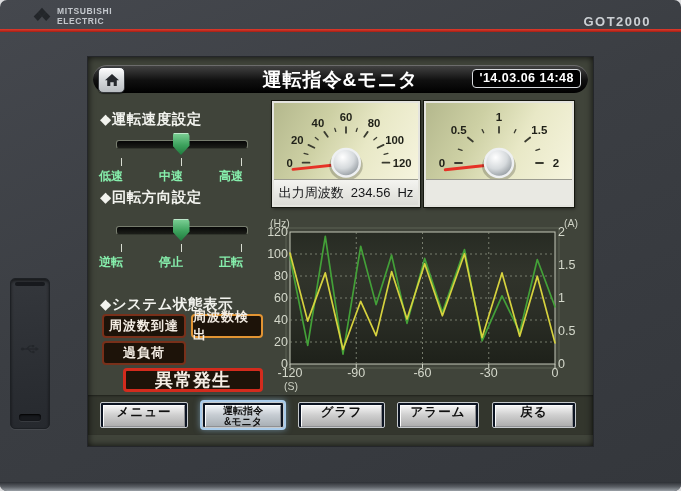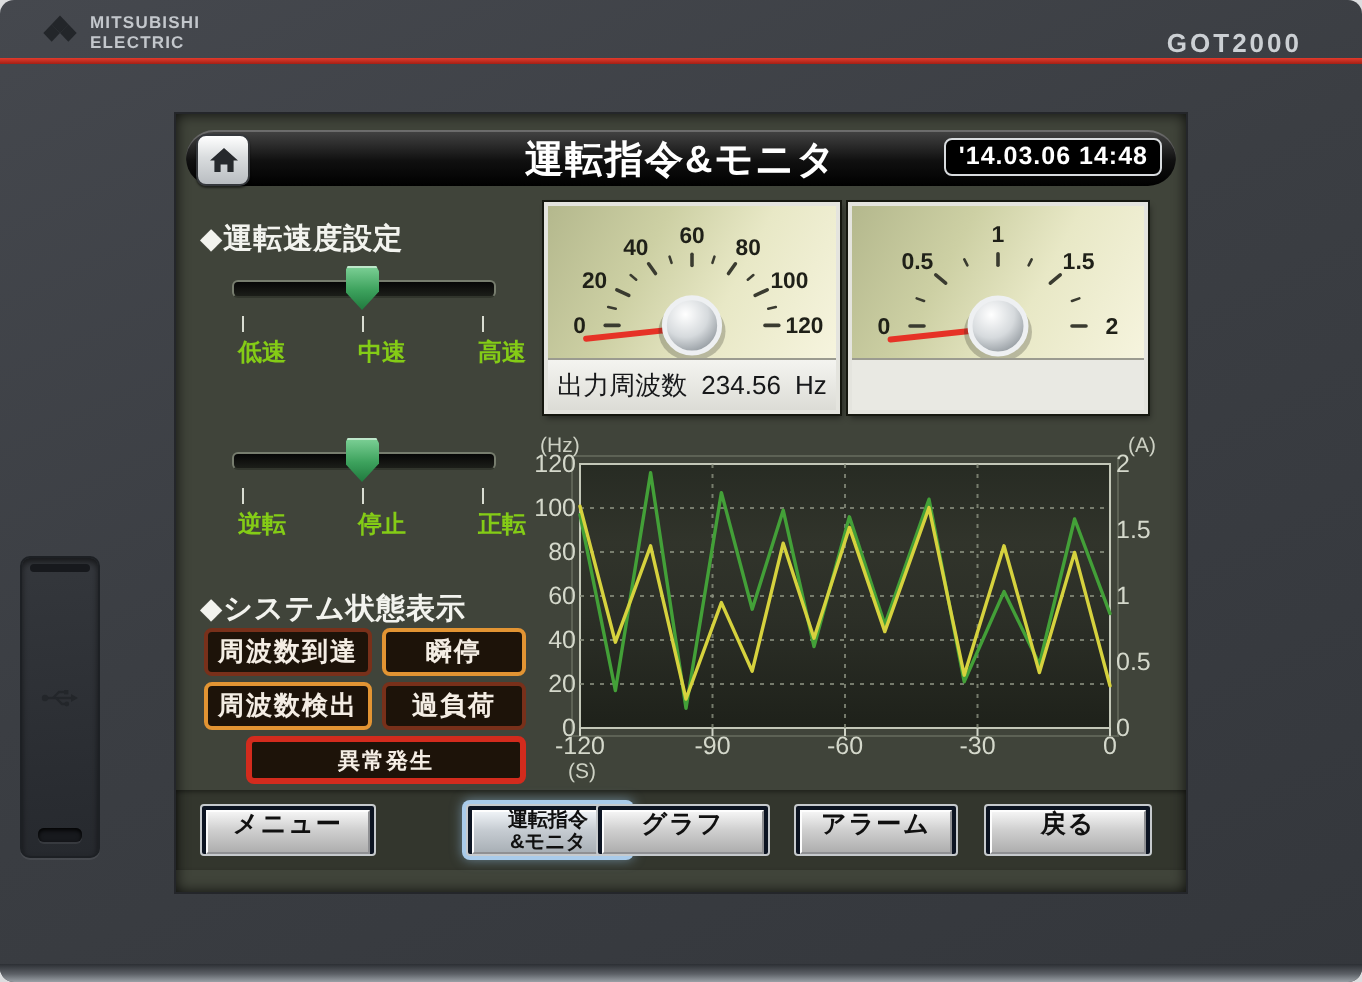--- a/index.html
+++ b/index.html
@@ -1,20 +1,20 @@
 <!DOCTYPE html>
 <html><head>
 <meta charset="utf-8">
 <style>
   html,body{margin:0;padding:0;background:#dcdddf;}
   #device{position:relative;width:681px;height:491px;margin:0 auto;overflow:hidden;
     border-radius:7px;background:linear-gradient(155deg,#45484e 0%,#3b3e43 45%,#34373c 100%);
     font-family:"Liberation Sans","DejaVu Sans",sans-serif;}
   
-  #brand{position:absolute;left:20px;top:7px;display:flex;align-items:center;gap:5px;justify-content:center;}
+  #brand{position:absolute;left:32px;top:7px;display:flex;align-items:center;gap:5px;justify-content:center;}
   #brand .diamonds{width:20px;height:19px;}
   #brand .btxt{color:#c3c7cc;font-weight:bold;font-size:8.5px;line-height:1.1;letter-spacing:.6px;}
   #model{position:absolute;right:30px;top:14px;color:#ccd0d4;font-weight:bold;font-size:13px;
     letter-spacing:1.5px;font-family:"Liberation Sans",sans-serif;}
   #stripe{position:absolute;left:0;right:0;top:29px;height:3px;
     background:linear-gradient(#e23a2c,#a42015);}
   #bottom-edge{position:absolute;left:0;right:0;bottom:0;height:9px;
     background:linear-gradient(#2c2f34 0%,#5c6066 55%,#9aa0a6 100%);}
   
   #usb-door{position:absolute;left:10px;top:278px;width:38px;height:149px;border-radius:5px;
@@ -46,27 +46,27 @@
   
   .slider{position:absolute;width:130px;height:48px;}
   #slider-speed{left:28px;top:76px;}
   #slider-dir{left:28px;top:162px;}
   .strack{position:absolute;left:0;top:7px;width:130px;height:7px;border-radius:3px;
     background:linear-gradient(#060606,#1c1e19);border:1px solid #777d6e;border-bottom-color:#31352c;cursor:pointer;}
   .shandle{position:absolute;top:0;width:17px;height:22px;cursor:grab;
     clip-path:polygon(8% 0,92% 0,100% 12%,100% 58%,50% 100%,0 58%,0 12%);
     background:linear-gradient(#7ed197,#3da25d 55%,#207a3e);box-shadow:inset 0 1px 0 rgba(255,255,255,.5);}
   .stick{position:absolute;top:25px;width:1px;height:8px;background:#d9ddd2;}
-  .stlabel{position:absolute;top:35px;width:44px;text-align:right;color:#84cc16;font-size:12px;font-weight:bold;}
+  .stlabel{position:absolute;top:35px;width:44px;text-align:left;color:#86efac;font-size:12px;font-weight:bold;}
   
   #lamp-grid{position:absolute;left:14px;top:257px;width:165px;display:grid;
     grid-template-columns:84px 72px;grid-auto-rows:24px;gap:3px 5px;}
   .lamp{background:#1d1309;border:2px solid;border-radius:4px;color:#f4ede4;
     display:flex;align-items:center;justify-content:center;font-size:13px;font-weight:bold;letter-spacing:1px;}
-  .lamp.wide{grid-column:1/3;margin-left:21px;border-width:3px;font-size:11px;}
+  .lamp.wide{grid-column:1/3;margin-left:21px;border-width:3px;font-size:18px;}
   
   .gauge-panel{position:absolute;top:44px;height:102px;background:#e9e9e3;border:2px solid #e4e4de;
     box-shadow:0 0 0 1px #15170f,1px 2px 3px rgba(0,0,0,.45);}
   #gauge-0{left:184px;width:144px;}
   #gauge-1{left:336px;width:146px;}
   .gface{position:relative;width:100%;height:76px;overflow:hidden;
     background:linear-gradient(118deg,#b4b88d 0%,#cdd0a4 34%,#e8e8c6 62%,#f6f4de 100%);
     border-bottom:1px solid #9b9b90;}
   .gcap{height:25px;display:flex;align-items:center;justify-content:center;gap:7px;
     background:linear-gradient(#f4f4f0,#dcdcd6);color:#17181a;font-size:13px;font-weight:normal;}
@@ -78,21 +78,21 @@
   #graph .xtick{position:absolute;width:40px;top:159px;text-align:center;font-size:12.5px;}
   
   #bottom-bar{position:absolute;left:0;right:0;top:338px;height:40px;background:rgba(10,12,8,.25);
     box-shadow:inset 0 1px 2px rgba(0,0,0,.4);}
   .fbtn{position:absolute;top:7px;height:26px;border:1px solid #c6cacd;border-radius:2px;
     background:#0c1422;padding:2px;box-sizing:border-box;cursor:pointer;}
   .fbtn .inn{height:100%;border:1px solid #fdfdfd;border-right-color:#8f9093;border-bottom-color:#8f9093;
     background:linear-gradient(#f4f4f4,#cfcfcf 45%,#aeaeae);
     display:flex;flex-direction:column;align-items:center;justify-content:flex-start;
     color:#101010;font-weight:bold;font-size:12.5px;line-height:1.05;letter-spacing:1px;}
-  .fbtn.active{box-shadow:0 0 0 2px #a9cbea,0 0 6px 2px rgba(150,195,235,.55);margin-left:31px;}
+  .fbtn.active{box-shadow:0 0 0 2px #a9cbea,0 0 6px 2px rgba(150,195,235,.55);}
   .fbtn.active .inn{font-size:10px;letter-spacing:0;background:linear-gradient(#eef2f6,#c6ccd2 45%,#a9b0b6);}
 </style>
 </head>
 <body>
 
 <div id="device">
   <div id="brand">
     <svg class="diamonds" viewBox="0 0 24 21">
       <polygon points="12,0 17,5.25 12,10.5 7,5.25" fill="#23262a"></polygon>
       <polygon points="7,5.25 12,10.5 7,15.75 2,10.5" fill="#23262a"></polygon>
@@ -138,35 +138,35 @@
         <div class="strack"></div>
         <div class="shandle" style="left: 56.5px; background: linear-gradient(rgb(126, 209, 151), rgb(61, 162, 93) 55%, rgb(32, 122, 62));"></div>
         <div class="stick" style="left: 4.5px;"></div>
         <div class="stlabel" style="left: -17px;">低速</div>
         <div class="stick" style="left: 64.5px;"></div>
         <div class="stlabel" style="left: 43px;">中速</div>
         <div class="stick" style="left: 124.5px;"></div>
         <div class="stlabel" style="left: 103px;">高速</div>
       </div>
 
+    <div class="sec-label" id="lbl-dir">◆回転方向設定</div>
     <div class="slider" id="slider-dir">
         <div class="strack"></div>
         <div class="shandle" style="left: 56.5px; background: linear-gradient(rgb(126, 209, 151), rgb(61, 162, 93) 55%, rgb(32, 122, 62));"></div>
         <div class="stick" style="left: 4.5px;"></div>
         <div class="stlabel" style="left: -17px;">逆転</div>
         <div class="stick" style="left: 64.5px;"></div>
         <div class="stlabel" style="left: 43px;">停止</div>
         <div class="stick" style="left: 124.5px;"></div>
         <div class="stlabel" style="left: 103px;">正転</div>
       </div>
 
     <div class="sec-label" id="lbl-status">◆システム状態表示</div>
     <div id="lamp-grid">
         <div class="lamp" style="border-color: rgb(120, 48, 26);">周波数到達</div>
-        <div class="lamp" style="border-color: rgb(226, 148, 51);">瞬停</div>
         <div class="lamp" style="border-color: rgb(226, 148, 51);">周波数検出</div>
         <div class="lamp" style="border-color: rgb(120, 48, 26);">過負荷</div>
         <div class="lamp wide" style="border-color: rgb(211, 43, 29);">異常発生</div>
       </div>
 
     <div class="gauge-panel" id="gauge-0">
         <div class="gface"><svg width="100%" height="76" viewBox="0 0 146 76">
             <defs>
               <radialGradient id="ball0" cx="38%" cy="30%" r="75%">
                 <stop offset="0%" stop-color="#ffffff"></stop>

